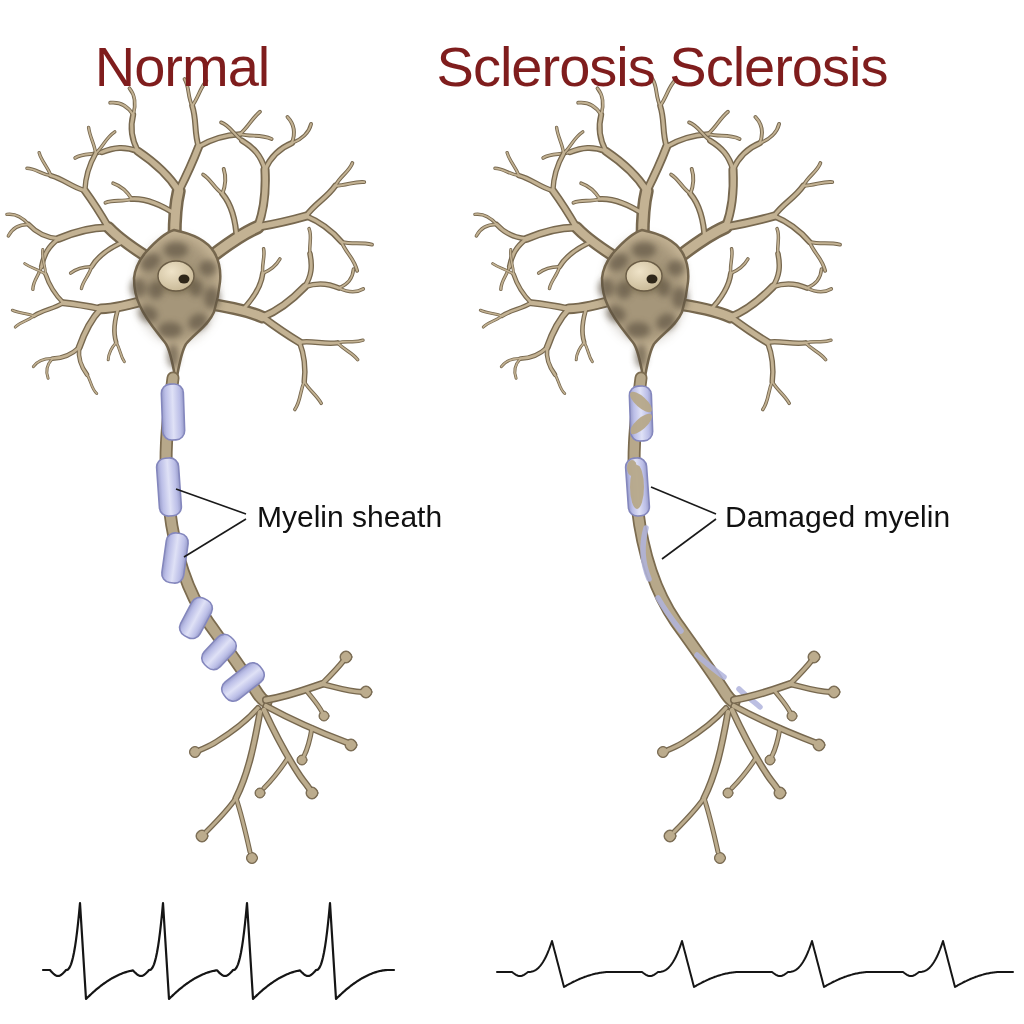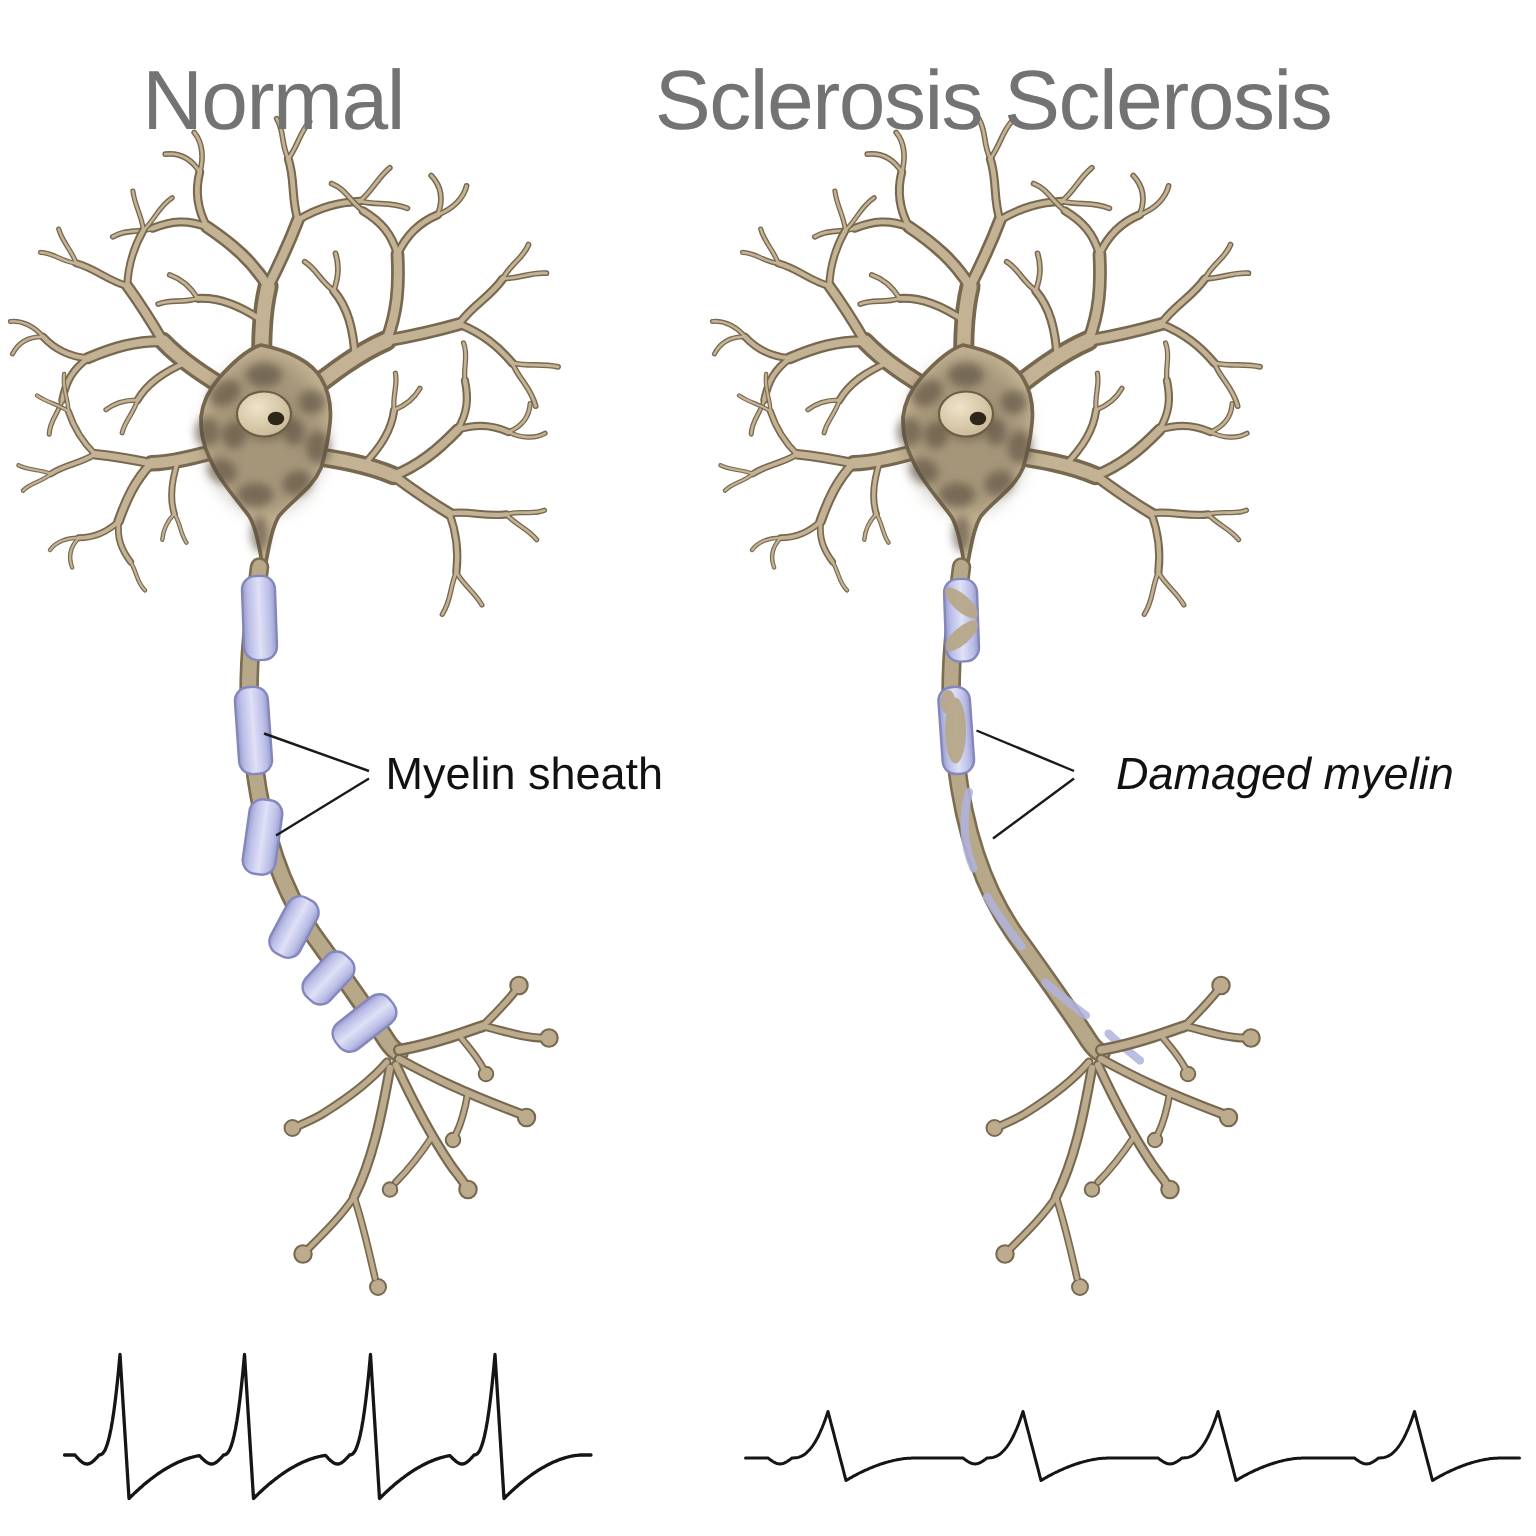--- a/index.html
+++ b/index.html
@@ -2,29 +2,29 @@
 <html><head>
 <meta charset="utf-8">
 <style>
   html,body{margin:0;padding:0;}
   body{
     width:1024px;height:1024px;position:relative;background:#ffffff;
     font-family:"Liberation Sans","DejaVu Sans",sans-serif;overflow:hidden;
   }
   .title{
     position:absolute;top:34px;transform:translateX(-50%);
-    font-size:56px;color:#737373;letter-spacing:-1px;white-space:nowrap;
+    font-size:56px;color:#7f1d1d;letter-spacing:-1px;white-space:nowrap;
   }
   #title-left{left:182px;}
   #title-right{left:662px;}
   .callout{
     position:absolute;top:500px;font-size:30px;color:#111111;white-space:nowrap;
   }
   #label-left{left:257px;}
-  #label-right{left:744px;font-style:italic;}
+  #label-right{left:725px;}
   svg{position:absolute;left:0;top:0;}
   .den-dark{stroke:#77684f;fill:none;stroke-linecap:round;stroke-linejoin:round;}
   .den-light{stroke:#c3b293;fill:none;stroke-linecap:round;stroke-linejoin:round;}
   .term-dark{stroke:#77684f;fill:none;stroke-linecap:round;stroke-linejoin:round;}
   .term-light{stroke:#bcac8d;fill:none;stroke-linecap:round;stroke-linejoin:round;}
   .bulb-dark{fill:#77684f;}
   .bulb-light{fill:#bcac8d;}
   .myelin{fill:url(#gMyelin);stroke:#8487bd;stroke-width:1.6;}
   .sliver{stroke:#b0b4dd;stroke-width:5.5;fill:none;stroke-linecap:round;opacity:.85;}
   .wave{fill:none;stroke:#151515;stroke-linecap:round;stroke-linejoin:round;}

